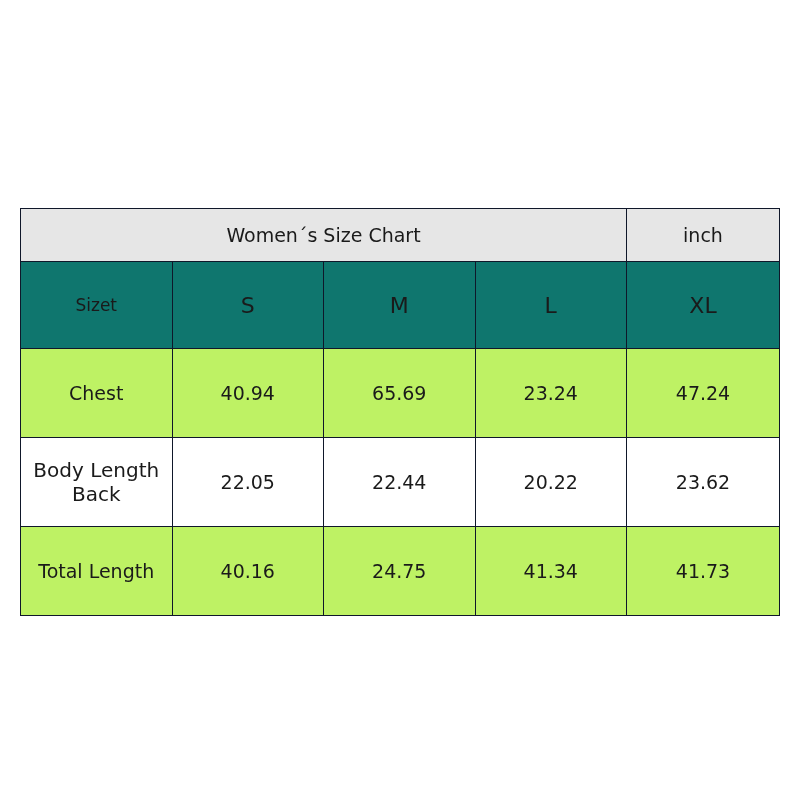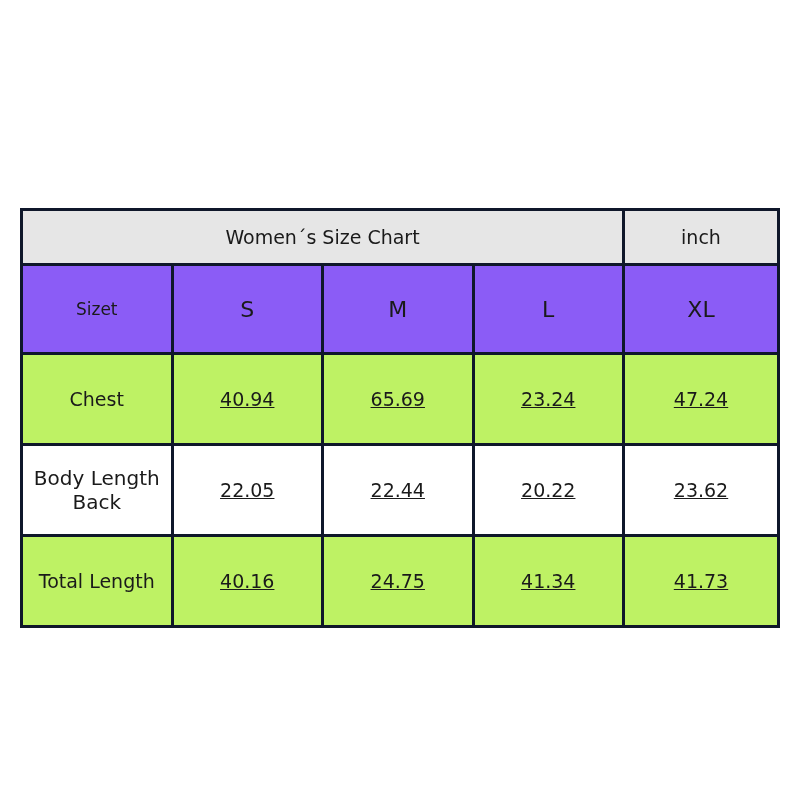--- a/index.html
+++ b/index.html
@@ -19,41 +19,41 @@
     left: 20px;
     top: 208px;
     width: 760px;
   }
   table.size-chart {
     border-collapse: collapse;
     width: 760px;
     table-layout: fixed;
   }
   table.size-chart td {
-    border: 3px solid #0f172a;
+    border: 1px solid #0f172a;
     text-align: center;
     vertical-align: middle;
     color: #1a1a1a;
     font-size: 19px;
     padding: 0;
   }
   tr.row-title td {
     background: #e6e6e6;
     height: 52px;
   }
   .title-cell {
     font-size: 20px;
     position: relative;
   }
   .unit-cell {
     background: #e6e6e6;
     font-size: 19px;
   }
   tr.row-head td {
-    background: #8b5cf6;
+    background: #0f766e;
     height: 86px;
     font-size: 22px;
     margin-top: 19px;
   }
   tr.row-head td.label-cell {
     font-size: 17px;
   }
   tr.row-shaded td {
     background: #bef264;
     height: 88px;
@@ -63,21 +63,20 @@
     height: 88px;
   }
   td.label-cell {
     font-size: 17px;
   }
   td.label-cell.tight {
     font-size: 20px;
   }
   td.value-cell {
     font-size: 20px;
-    text-decoration: underline;
   }
   .col-label { width: 152px; }
   .col-val { width: 152px; }
 </style>
 </head>
 <body>
 
 <div id="chart-wrap">
   <table class="size-chart">
     <tbody>

